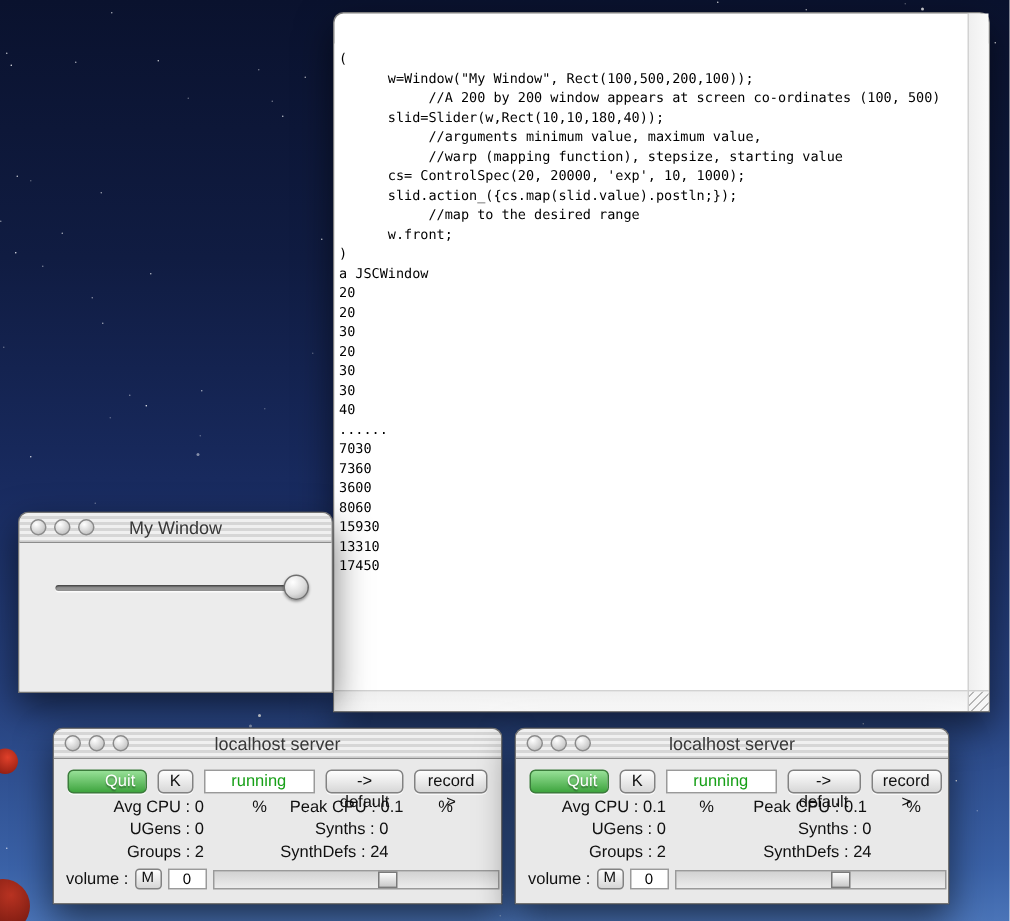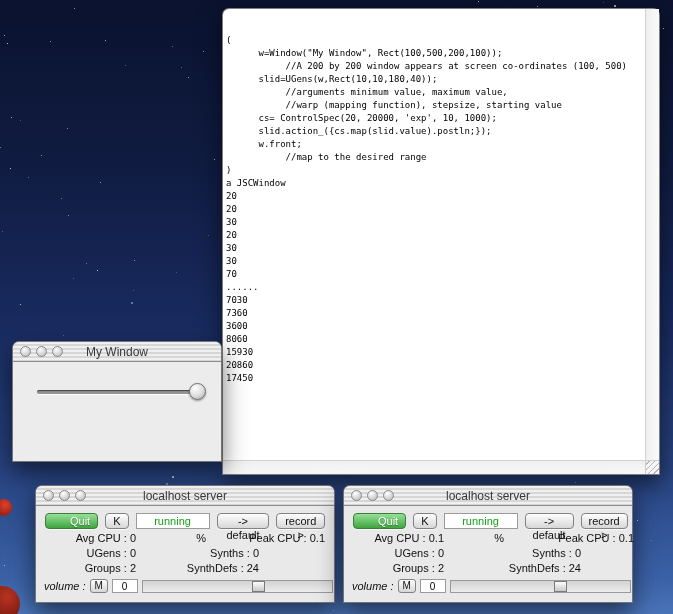--- a/index.html
+++ b/index.html
@@ -39,29 +39,29 @@
 
   
   .server-window { height:118px; background:#e9e9e9; }
   #localhost-window { left:35px; top:485px; width:300px; }
   #internal-window { left:343px; top:485px; width:290px; }
   .server-content { padding-top:6px; font-size:11px; color:#101010; background:#e9e9e9; }
   .btn-row { display:flex; align-items:center; gap:7px; padding:0 9px; height:17px; }
   .aqua-btn { height:16px; line-height:14px; font-size:11px; padding:0 7px; border:1px solid #828282; border-radius:4px; background:linear-gradient(#fefefe,#d7d7d7); color:#111; text-align:center; box-shadow:0 1px 0 rgba(255,255,255,0.7); }
   .quit-btn { background:linear-gradient(#97e097,#3fa53f); color:#fff; border-color:#3c7c3c; text-shadow:0 1px 1px rgba(0,0,0,0.35);padding-left:24px; }
   .status-box { flex:0 0 74px; height:16px; line-height:15px; background:#fff; border:1px solid #9a9a9a; text-align:center; color:#18a018; }
-  .stat-row1 { display:grid; margin-top:3px;gap:28px; }
+  .stat-row1 { display:grid; margin-top:3px; }
   .stat-row { display:grid; margin-top:3px; }
   .g1-local { grid-template-columns:100px 42px 91px 33px; }
   .g2-local { grid-template-columns:100px 123px; }
   .g1-internal { grid-template-columns:100px 32px 102px 36px; }
   .g2-internal { grid-template-columns:100px 137px; }
   .stat-cell { text-align:right; white-space:nowrap; }
   .vol-row { display:flex; align-items:center; gap:4px; padding-left:8px; margin-top:5px; }
-  .vol-label { white-space:nowrap;font-style:italic; }
+  .vol-label { white-space:nowrap; }
   .m-btn { width:18px; height:14px; font-size:10px; line-height:12px; border:1px solid #828282; border-radius:3px; background:linear-gradient(#fdfdfd,#d6d6d6); text-align:center; }
   .vol-input { width:26px; height:14px; font-size:10px; border:1px solid #9a9a9a; text-align:center; font-family:"Liberation Sans", sans-serif; padding:0; background:#fff; color:#000; }
   .vol-slider { flex:1; height:13px; position:relative; background:linear-gradient(#d2d2d2,#ececec); border:1px solid #9a9a9a; margin-right:1px; }
   .vol-thumb { position:absolute; top:0; width:13px; height:11px; margin-left:-6px; border:1px solid #7a7a7a; background:linear-gradient(#fdfdfd,#c9c9c9); }
 </style>
 </head>
 <body>
 
 <div id="starfield">
     <div class="star" style="left: 589px; top: 321px; width: 1px; height: 1px; opacity: 0.54;"></div>
@@ -206,43 +206,43 @@
     <div class="star" style="left: 142px; top: 504px; width: 1px; height: 1px; opacity: 0.95;"></div>
   </div>
 <div id="planet-small" class="planet"></div>
 <div id="planet-corner" class="planet"></div>
 
 <div id="post-window" class="window">
   <div id="post-content" class="win-content">
       <div class="post-line">(</div>
       <div class="post-line">      w=Window("My Window", Rect(100,500,200,100));</div>
       <div class="post-line">           //A 200 by 200 window appears at screen co-ordinates (100, 500)</div>
-      <div class="post-line">      slid=UGens(w,Rect(10,10,180,40));</div>
+      <div class="post-line">      slid=Slider(w,Rect(10,10,180,40));</div>
       <div class="post-line">           //arguments minimum value, maximum value,</div>
       <div class="post-line">           //warp (mapping function), stepsize, starting value</div>
       <div class="post-line">      cs= ControlSpec(20, 20000, 'exp', 10, 1000);</div>
       <div class="post-line">      slid.action_({cs.map(slid.value).postln;});</div>
+      <div class="post-line">           //map to the desired range</div>
       <div class="post-line">      w.front;</div>
-      <div class="post-line">           //map to the desired range</div>
       <div class="post-line">)</div>
       <div class="post-line">a JSCWindow</div>
       <div class="post-line">20</div>
       <div class="post-line">20</div>
       <div class="post-line">30</div>
       <div class="post-line">20</div>
       <div class="post-line">30</div>
       <div class="post-line">30</div>
-      <div class="post-line">70</div>
+      <div class="post-line">40</div>
       <div class="post-line">......</div>
       <div class="post-line">7030</div>
       <div class="post-line">7360</div>
       <div class="post-line">3600</div>
       <div class="post-line">8060</div>
       <div class="post-line">15930</div>
-      <div class="post-line">20860</div>
+      <div class="post-line">13310</div>
       <div class="post-line">17450</div>
     </div>
   <div class="vscroll"></div>
   <div class="hscroll"></div>
   <div class="grip"></div>
 </div>
 
 <div id="my-window" class="window">
   <div class="titlebar">
     <div class="traffic">

